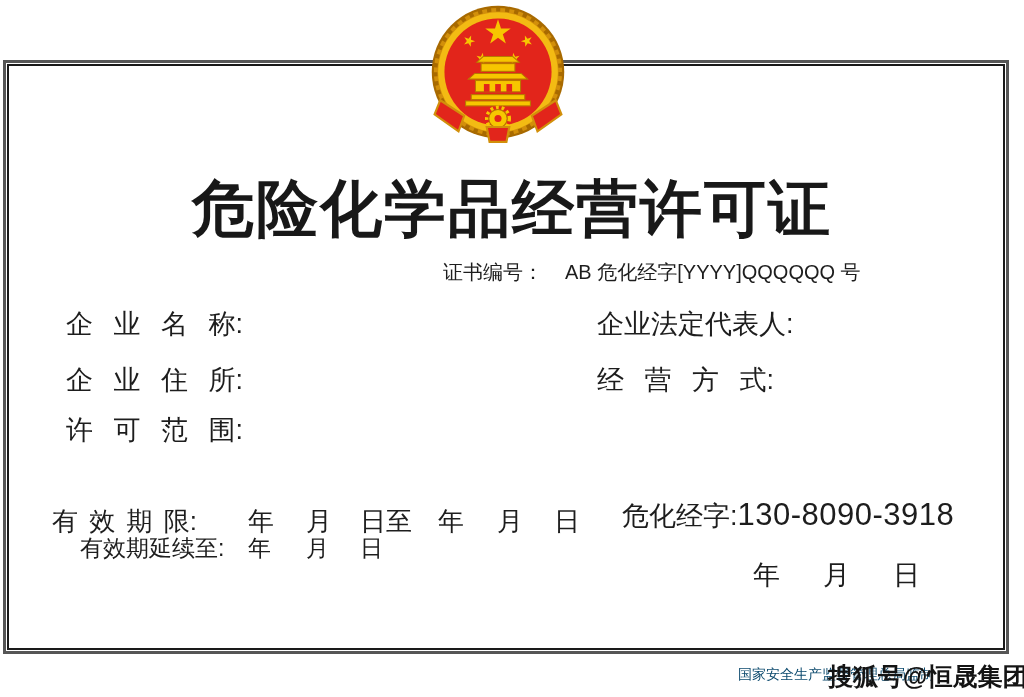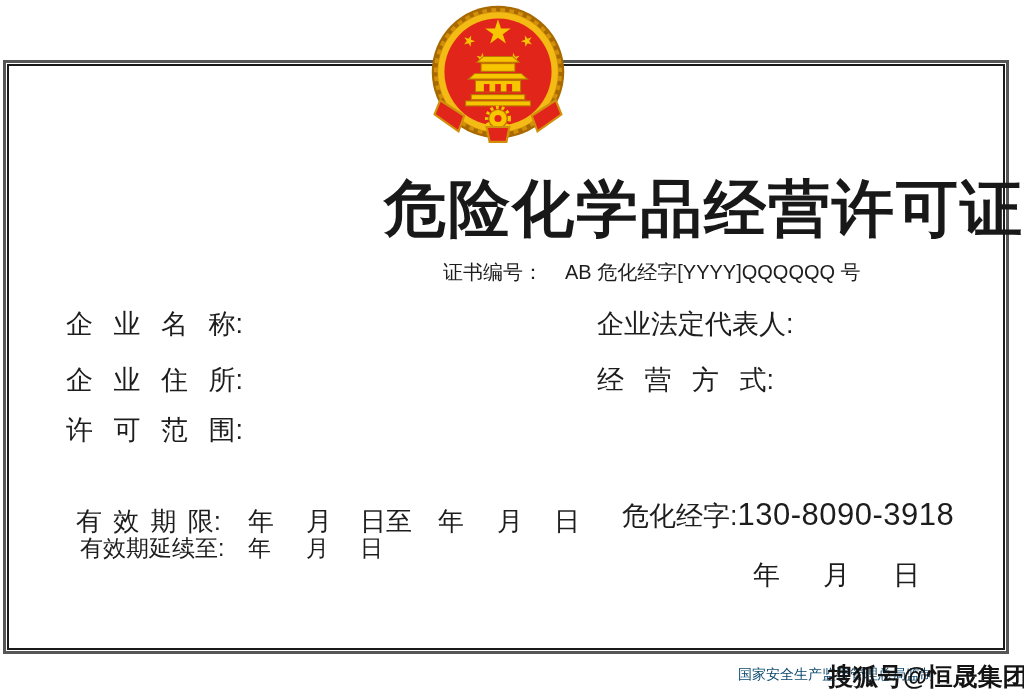--- a/index.html
+++ b/index.html
@@ -22,21 +22,21 @@
   .emblem {
     position:absolute;
     left:427px; top:3px;
     width:142px; height:148px;
     z-index:3;
   }
   .title {
     position:absolute;
     top:167px; left:0;
     width:100%;
-    text-align:right;
+    text-align:center;
     font-size:62px;
     font-weight:900;
     letter-spacing:2px;
     color:#181818;
     z-index:2;
     white-space:nowrap;
   }
   .certno {
     position:absolute;
     top:259px; left:443px;
@@ -139,21 +139,21 @@
 <div class="certno">
   <span class="lbl">证书编号：</span><span>AB 危化经字[YYYY]QQQQQQ 号</span>
 </div>
 
 <div class="field spread" style="left:66px; top:306px;">企 业 名 称:</div>
 <div class="field" style="left:597px; top:306px;">企业法定代表人:</div>
 <div class="field spread" style="left:66px; top:362px;">企 业 住 所:</div>
 <div class="field spread" style="left:597px; top:362px;">经 营 方 式:</div>
 <div class="field spread" style="left:66px; top:412px;">许 可 范 围:</div>
 
-<div class="tok spread-sm" style="left:76px; top:504px;">有 效 期 限:</div>
+<div class="tok spread-sm" style="left:52px; top:504px;">有 效 期 限:</div>
 <span class="tok" style="left:248px; top:504px;">年</span>
 <span class="tok" style="left:306px; top:504px;">月</span>
 <span class="tok" style="left:360px; top:504px;">日至</span>
 <span class="tok" style="left:438px; top:504px;">年</span>
 <span class="tok" style="left:497px; top:504px;">月</span>
 <span class="tok" style="left:554px; top:504px;">日</span>
 
 <div class="tok tok-sm" style="left:80px; top:533px;">有效期延续至:</div>
 <span class="tok tok-sm" style="left:248px; top:533px;">年</span>
 <span class="tok tok-sm" style="left:306px; top:533px;">月</span>

